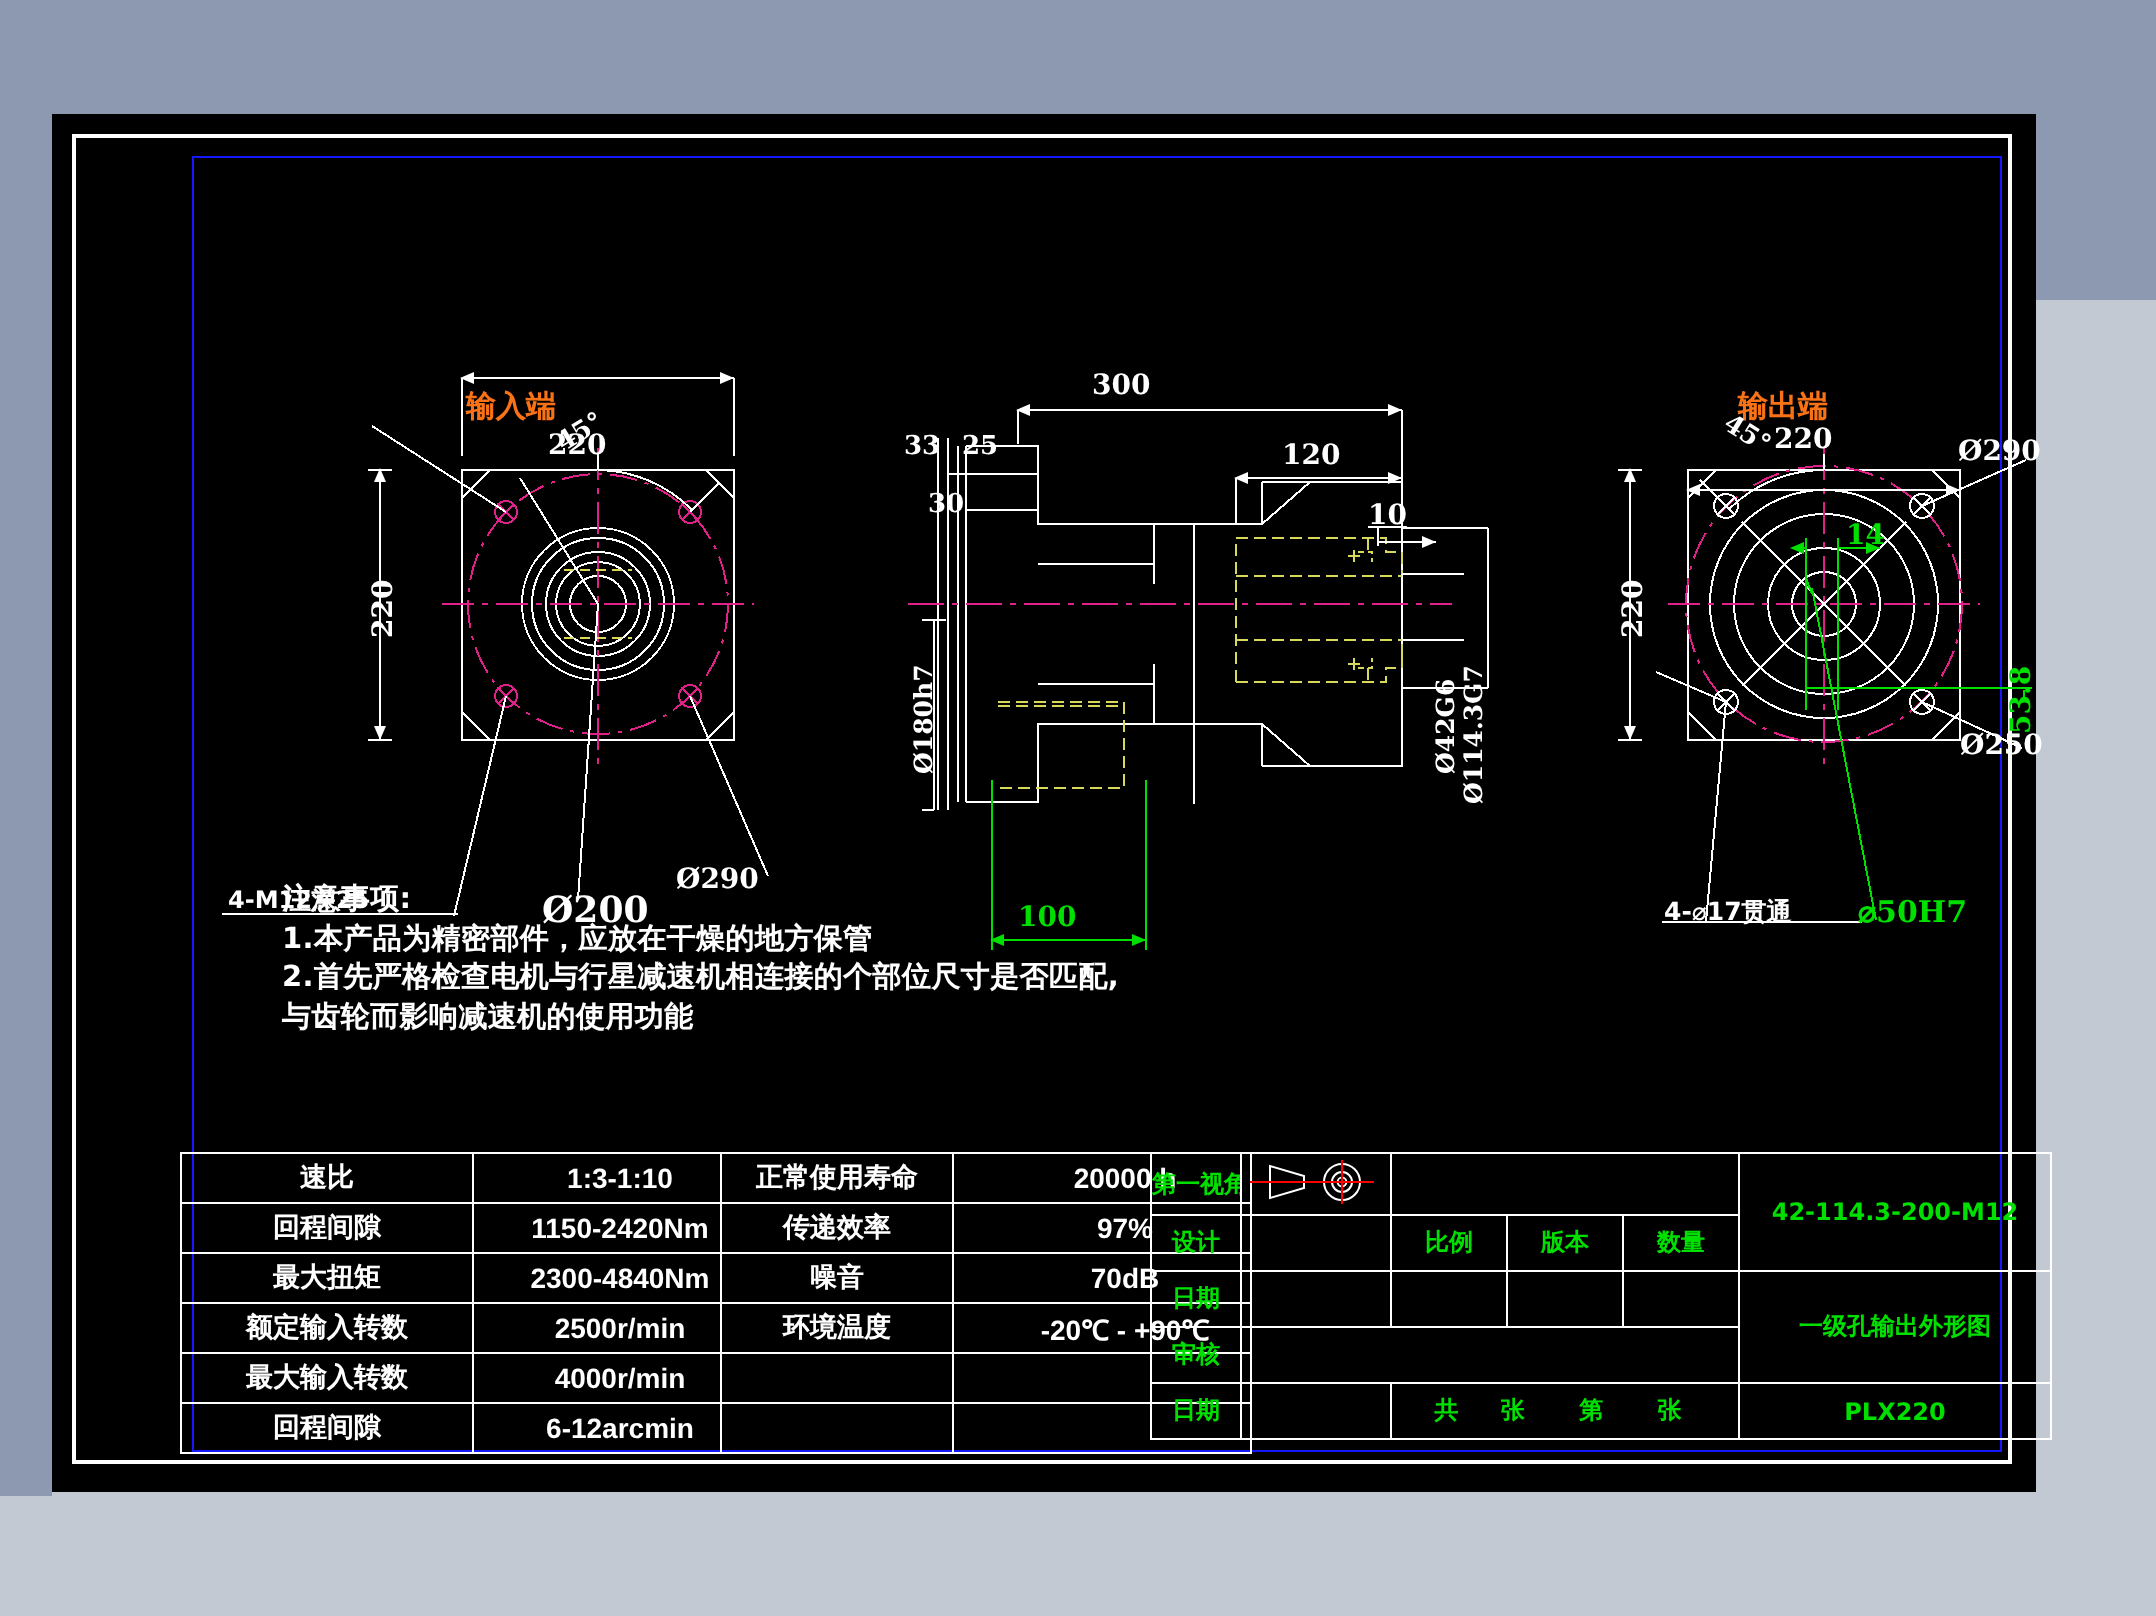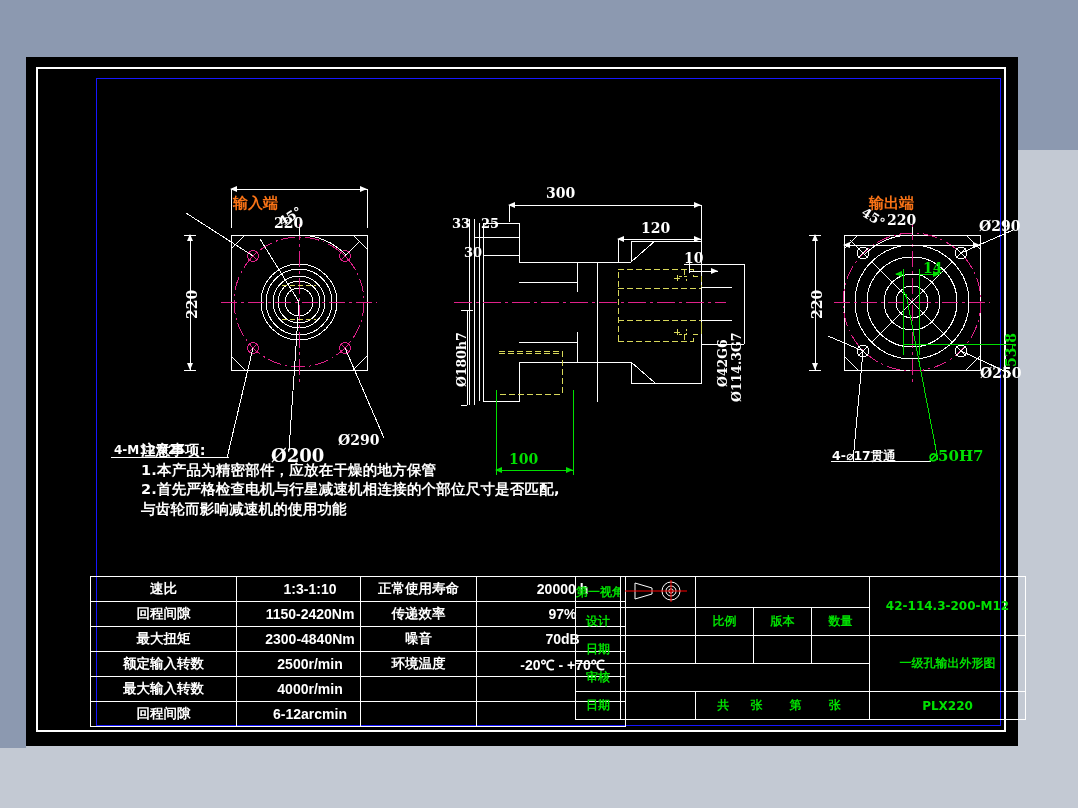--- a/index.html
+++ b/index.html
@@ -388,21 +388,21 @@
     <tr>
       <td class="c-lab">最大扭矩</td>
       <td class="c-val num">2300-4840Nm</td>
       <td class="c-lab2">噪音</td>
       <td class="c-val2 num">70dB</td>
     </tr>
     <tr>
       <td class="c-lab">额定输入转数</td>
       <td class="c-val num">2500r/min</td>
       <td class="c-lab2">环境温度</td>
-      <td class="c-val2 num">-20℃ - +70℃</td>
+      <td class="c-val2 num">-20℃ - +90℃</td>
     </tr>
     <tr>
       <td class="c-lab">最大输入转数</td>
       <td class="c-val num">4000r/min</td>
       <td class="c-lab2"></td>
       <td class="c-val2"></td>
     </tr>
     <tr>
       <td class="c-lab">回程间隙</td>
       <td class="c-val num">6-12arcmin</td>

